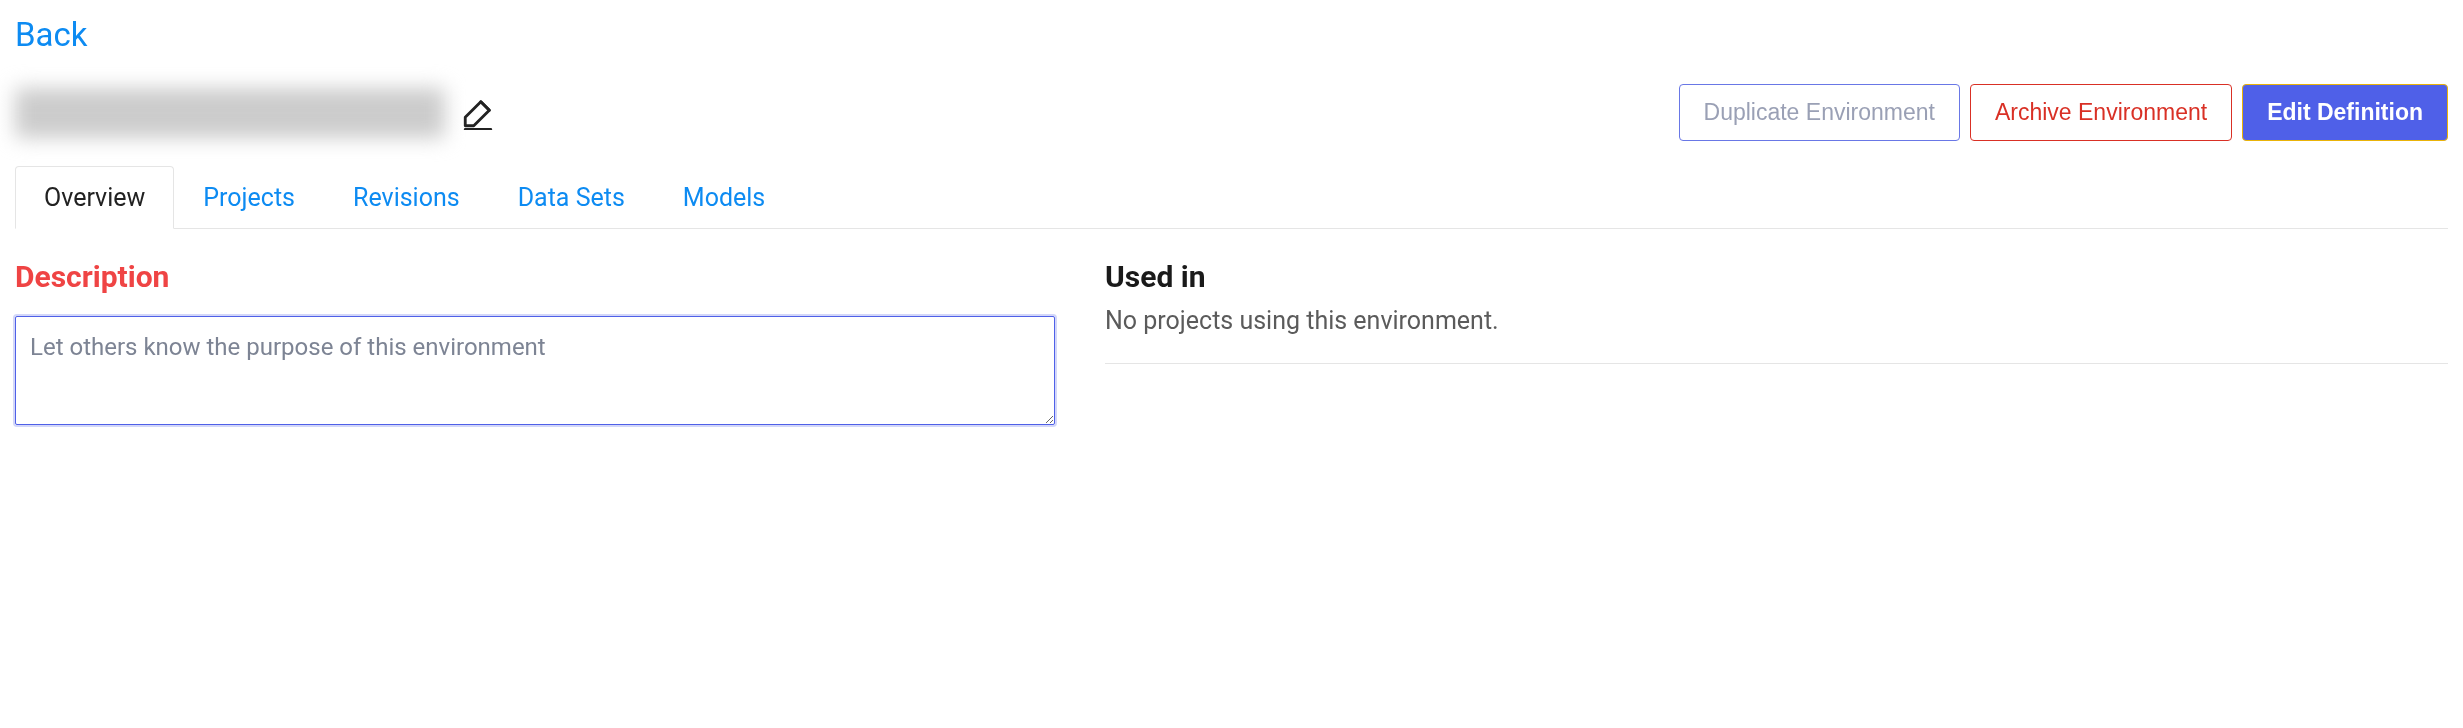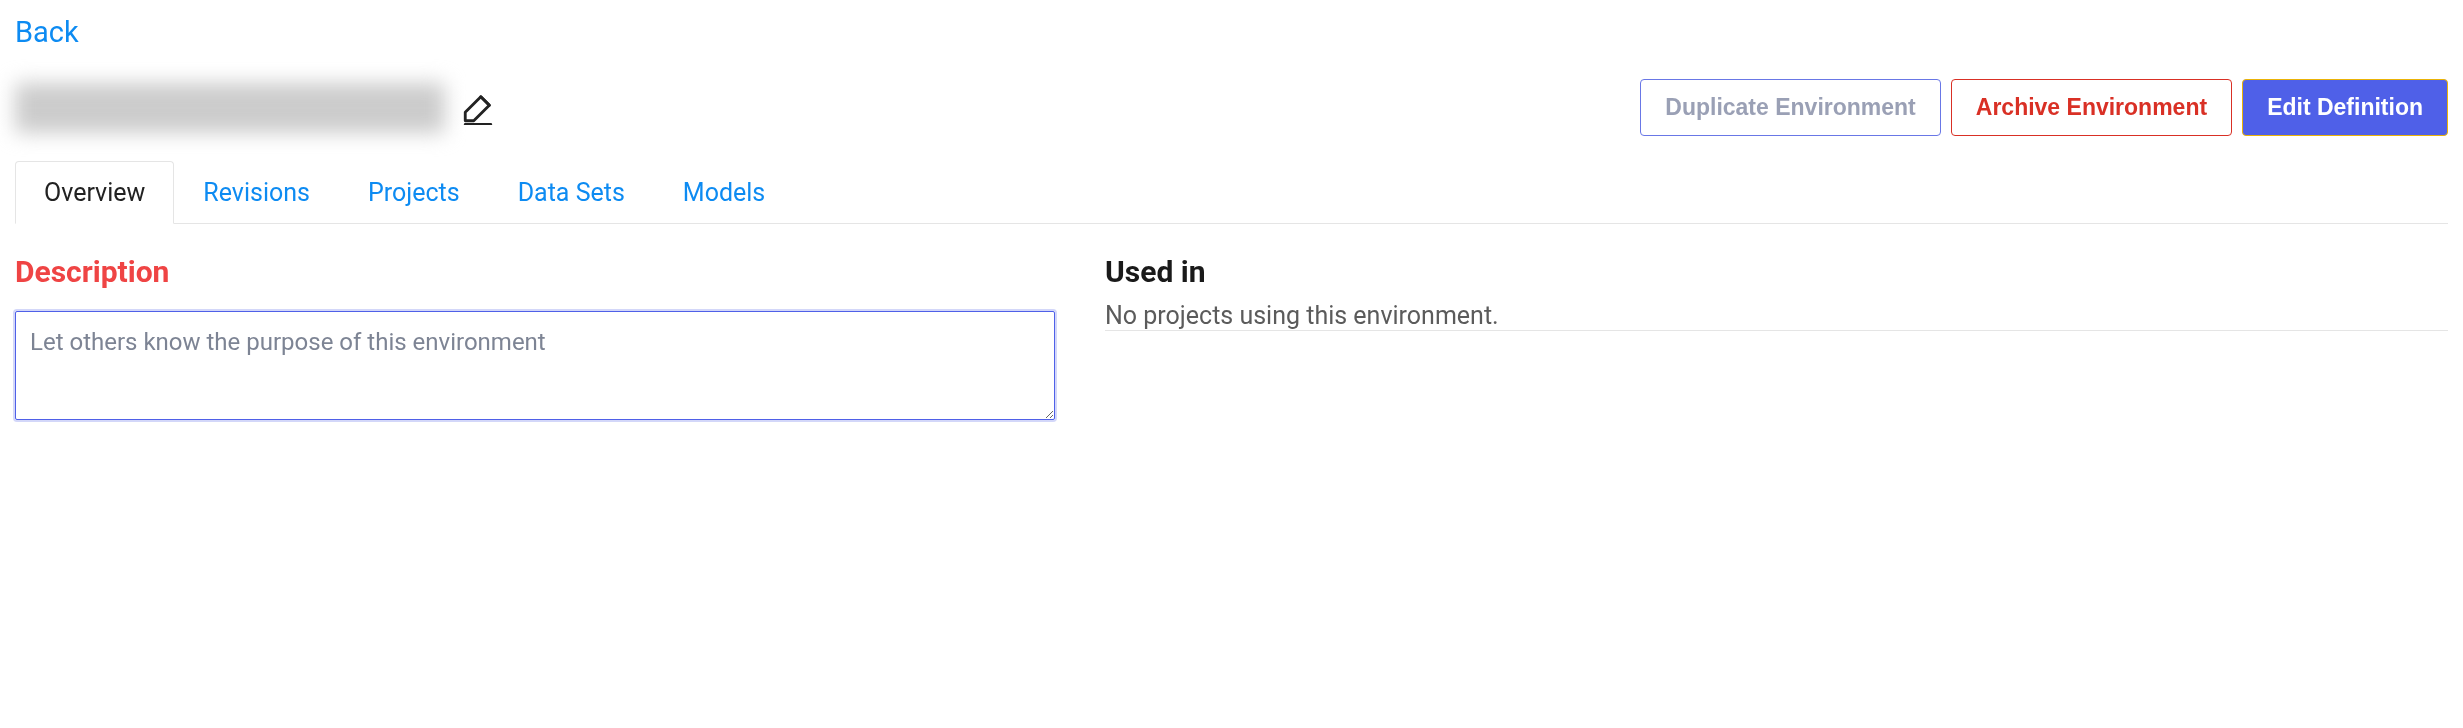--- a/index.html
+++ b/index.html
@@ -8,21 +8,21 @@
       padding: 0;
     }
     body {
       font-family: -apple-system, BlinkMacSystemFont, "Segoe UI", Roboto, Helvetica, Arial, sans-serif;
       background: #ffffff;
       padding: 15px 15px 15px 15px;
       width: 2463px;
     }
     .back-link {
       color: #0d8bf2;
-      font-size: 29px;
+      font-size: 33px;
       text-decoration: none;
       cursor: pointer;
       display: inline-block;
       margin-bottom: 30px;
     }
     .header-row {
       display: flex;
       justify-content: space-between;
       align-items: center;
       margin-bottom: 25px;
@@ -51,21 +51,21 @@
     .edit-icon svg {
       width: 34px;
       height: 34px;
     }
     .action-buttons {
       display: flex;
       gap: 10px;
     }
     .btn {
       font-size: 23px;
-      font-weight: 700;
+      font-weight: 400;
       padding: 14px 24px;
       border-radius: 4px;
       cursor: pointer;
       border: 1px solid transparent;
       background: #ffffff;
       white-space: nowrap;
     }
     .btn-duplicate {
       color: #9aa0b5;
       border: 1px solid #6977e6;
@@ -136,20 +136,21 @@
     }
     .usedin-section h2 {
       font-size: 30px;
       font-weight: 700;
       color: #1a1a1a;
       margin-bottom: 12px;
     }
     .usedin-text {
       font-size: 25px;
       color: #5b5b5b;
+      padding-bottom: 28px;
       border-bottom: 1px solid #e5e5e5;
     }
   </style>
 </head>
 <body>
 
 
 
 <a class="back-link">Back</a>
 
@@ -166,22 +167,22 @@
   </div>
   <div class="action-buttons">
     <button class="btn btn-duplicate">Duplicate Environment</button>
     <button class="btn btn-archive">Archive Environment</button>
     <button class="btn btn-primary">Edit Definition</button>
   </div>
 </div>
 
 <div class="tabs">
   <div class="tab active">Overview</div>
+  <div class="tab">Projects</div>
   <div class="tab">Revisions</div>
-  <div class="tab">Projects</div>
   <div class="tab">Data Sets</div>
   <div class="tab">Models</div>
 </div>
 
 <div class="content-row">
   <div class="description-section">
     <h2>Description</h2>
     <textarea class="description-textarea" placeholder="Let others know the purpose of this environment" style=""></textarea>
   </div>
   <div class="usedin-section">

